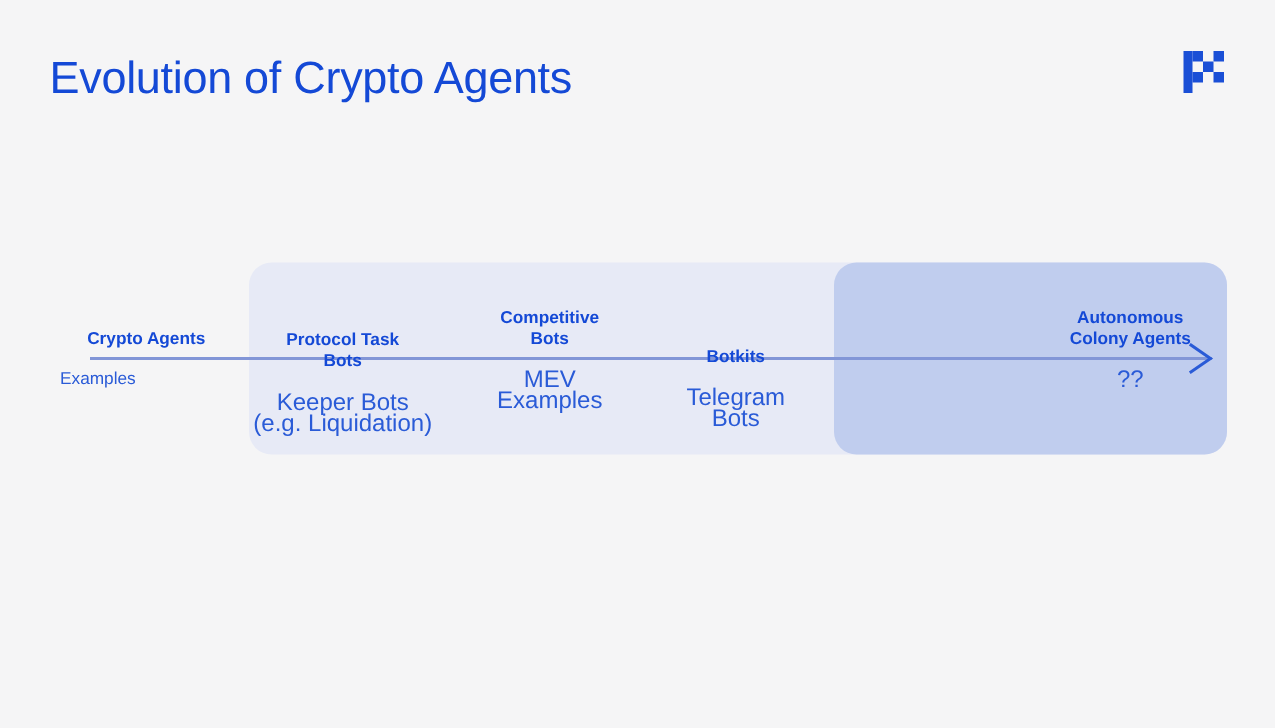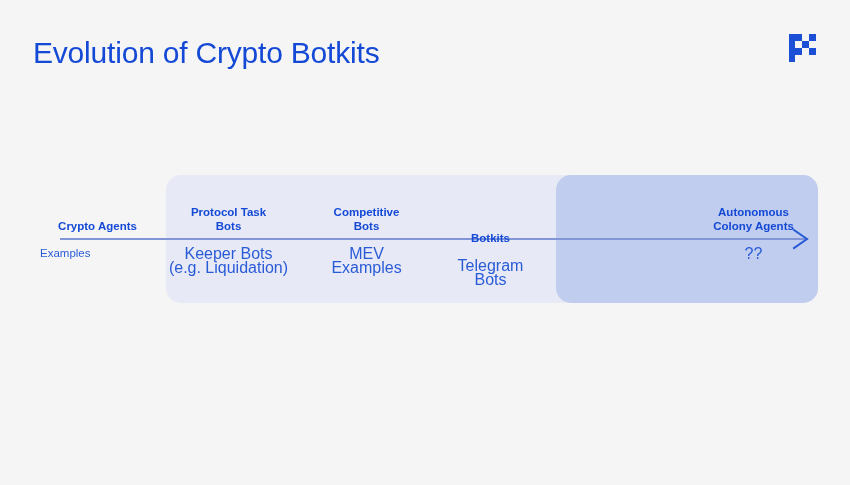--- a/index.html
+++ b/index.html
@@ -145,21 +145,21 @@
     font-size: 11.5px;
     font-weight: 400;
     line-height: 13.5px;
     color: #2a5bd7;
     text-align: left;
   }
 </style>
 </head>
 <body>
 
-<div class="slide-title">Evolution of Crypto Botkits</div>
+<div class="slide-title">Evolution of Crypto Agents</div>
 
 <div class="brand-logo">
   <svg viewBox="0 0 32 28" width="32" height="28" aria-hidden="true">
     <g fill="#1a4fd6">
       <rect x="2" y="0" width="6" height="28"></rect>
       <rect x="8" y="0" width="7" height="7"></rect>
       <rect x="8" y="14" width="7" height="7"></rect>
       <rect x="15" y="7" width="7" height="7"></rect>
       <rect x="22" y="0" width="7" height="7"></rect>
       <rect x="22" y="14" width="7" height="7"></rect>
@@ -177,21 +177,21 @@
     <svg viewBox="0 0 18 22" width="18" height="22" aria-hidden="true">
       <polyline points="2,2 15,11 2,20" fill="none" stroke="#2a5bd7" stroke-width="2" stroke-linecap="square" stroke-linejoin="miter"></polyline>
     </svg>
   </div>
 
   <div class="rowlabels">
     <div class="rowlabel-head">Crypto Agents</div>
     <div class="rowlabel-sub">Examples</div>
   </div>
 
-  <div class="col" style="left:166px; width:125px;">
+  <div class="col" style="left:166px; width:125px;margin-top:15px;">
     <div class="col-head">Protocol Task
 Bots</div>
     <div class="col-example">Keeper Bots
 (e.g. Liquidation)</div>
   </div>
 
   <div class="col" style="left:304px; width:125px;">
     <div class="col-head">Competitive
 Bots</div>
     <div class="col-example">MEV

